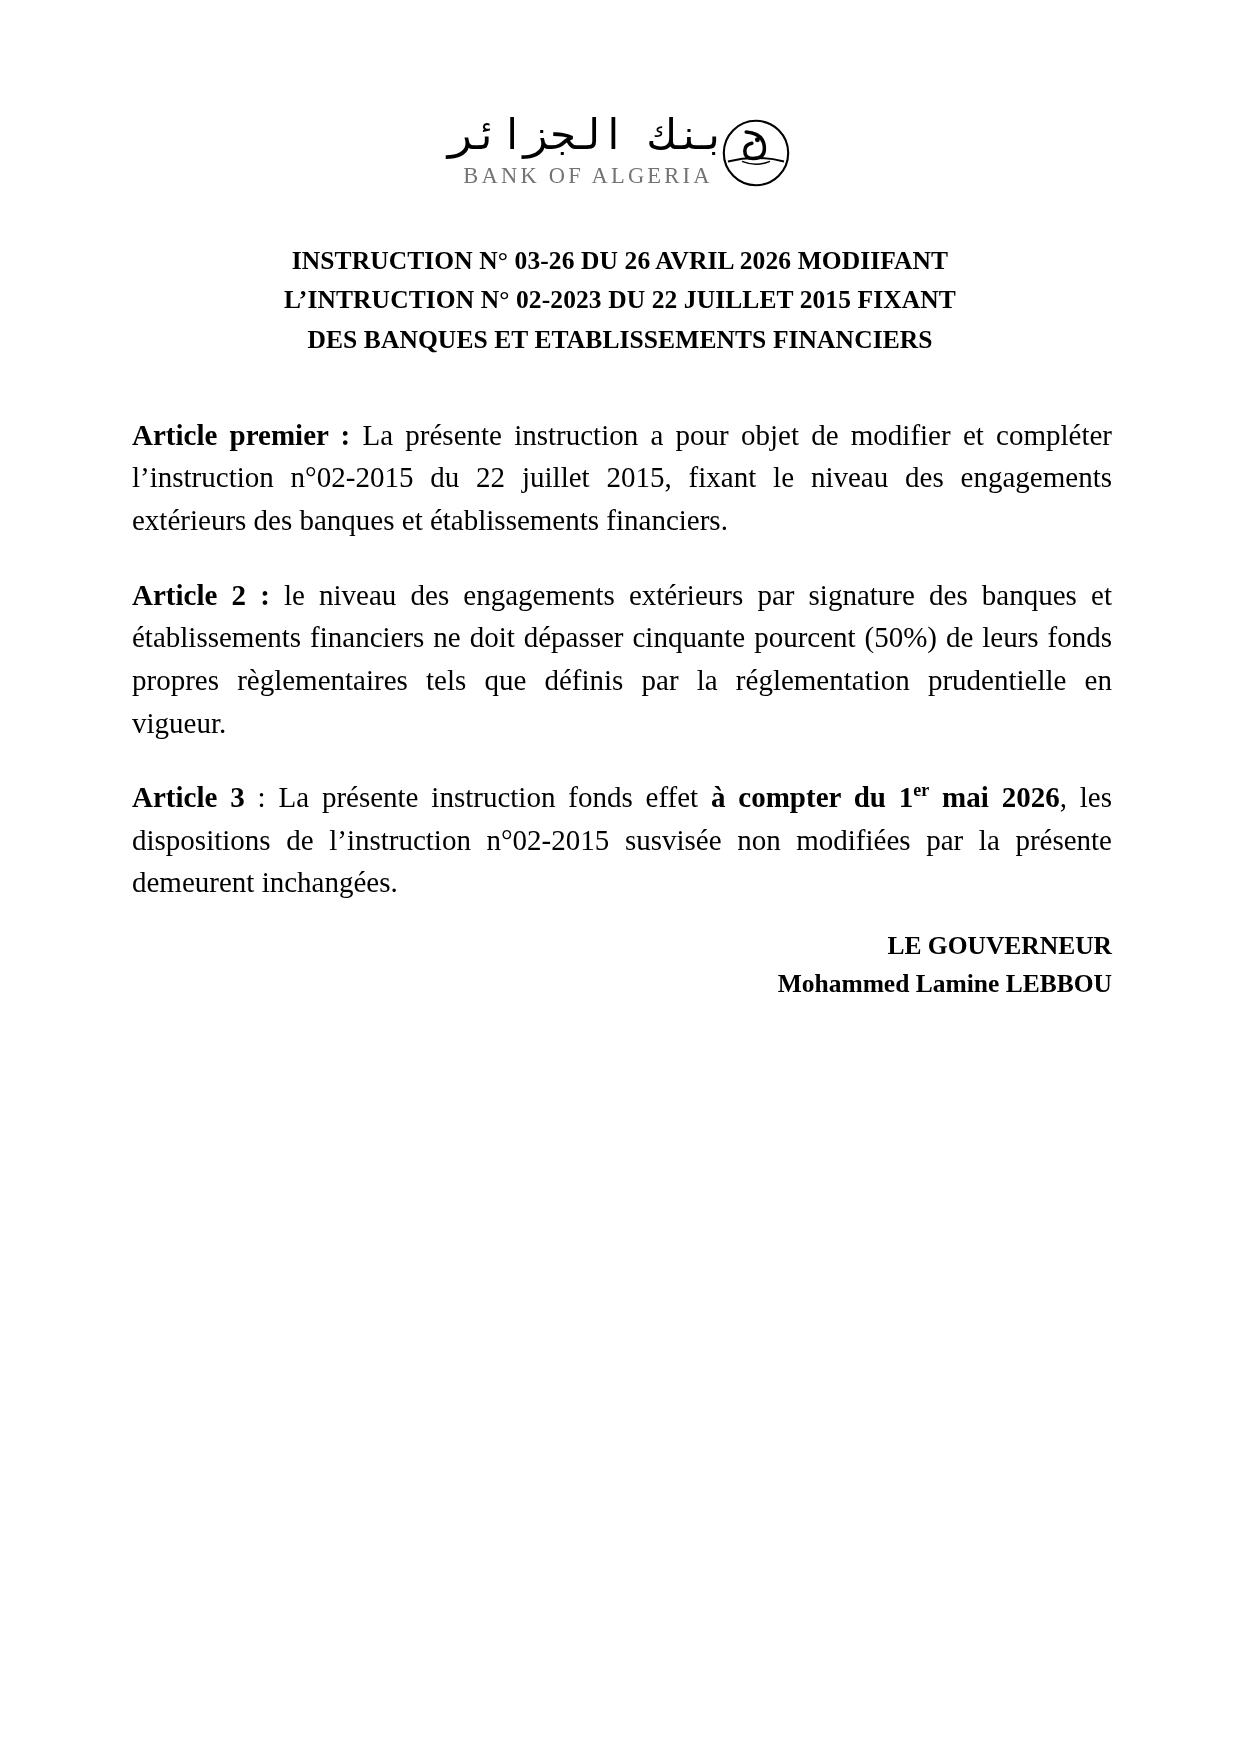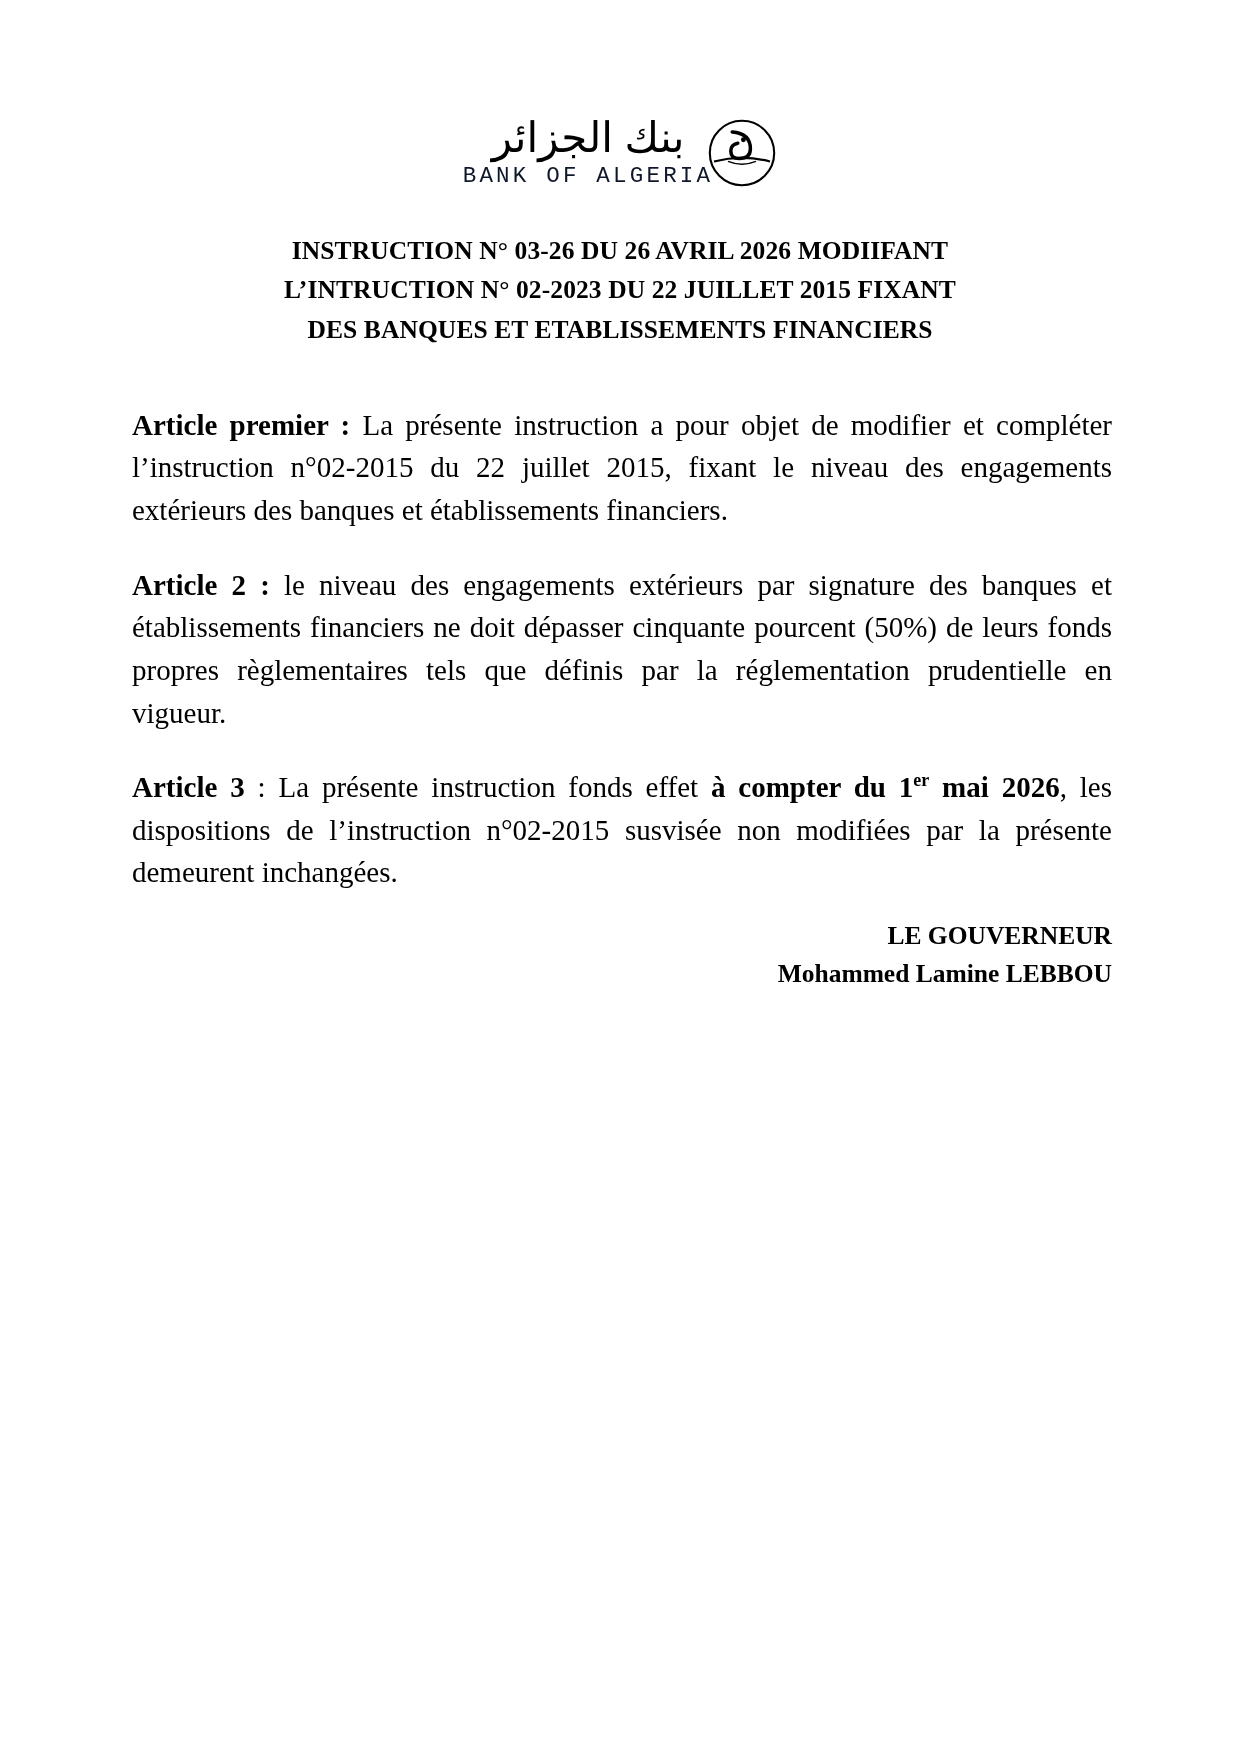--- a/index.html
+++ b/index.html
@@ -42,47 +42,47 @@
     gap: 0px;
   }
   .logo-words {
     display: flex;
     flex-direction: column;
     align-items: center;
     justify-content: flex-start;
     padding-top: 4px;
   }
   .logo-arabic {
-    font-family: Liberation Sans, sans-serif;
+    font-family: Liberation Mono, monospace;
     font-size: 42px;
     line-height: 1.25;
     letter-spacing: 1px;
     direction: rtl;
     white-space: nowrap;
     color: #000;
   }
   .logo-latin {
-    font-family: Liberation Mono, monospace;
+    font-family: Liberation Serif, serif;
     font-size: 22.5px;
     letter-spacing: 3.2px;
     white-space: nowrap;
-    color: #0f172a;
+    color: #737373;
     margin-top: -2px;
   }
   .logo-emblem {
     width: 70px;
     height: 70px;
     margin-left: -6px;
     margin-top: 10px;
     flex: 0 0 auto;
   }
 
   
   .doc-title {
-    margin: 0;
+    margin: 10px;
     padding: 42px 150px 0 150px;
     text-align: center;
     font-weight: bold;
     font-size: 25.5px;
     line-height: 1.56;
     letter-spacing: 0.1px;
   }
   .doc-title .tline {
     display: block;
     white-space: nowrap;

